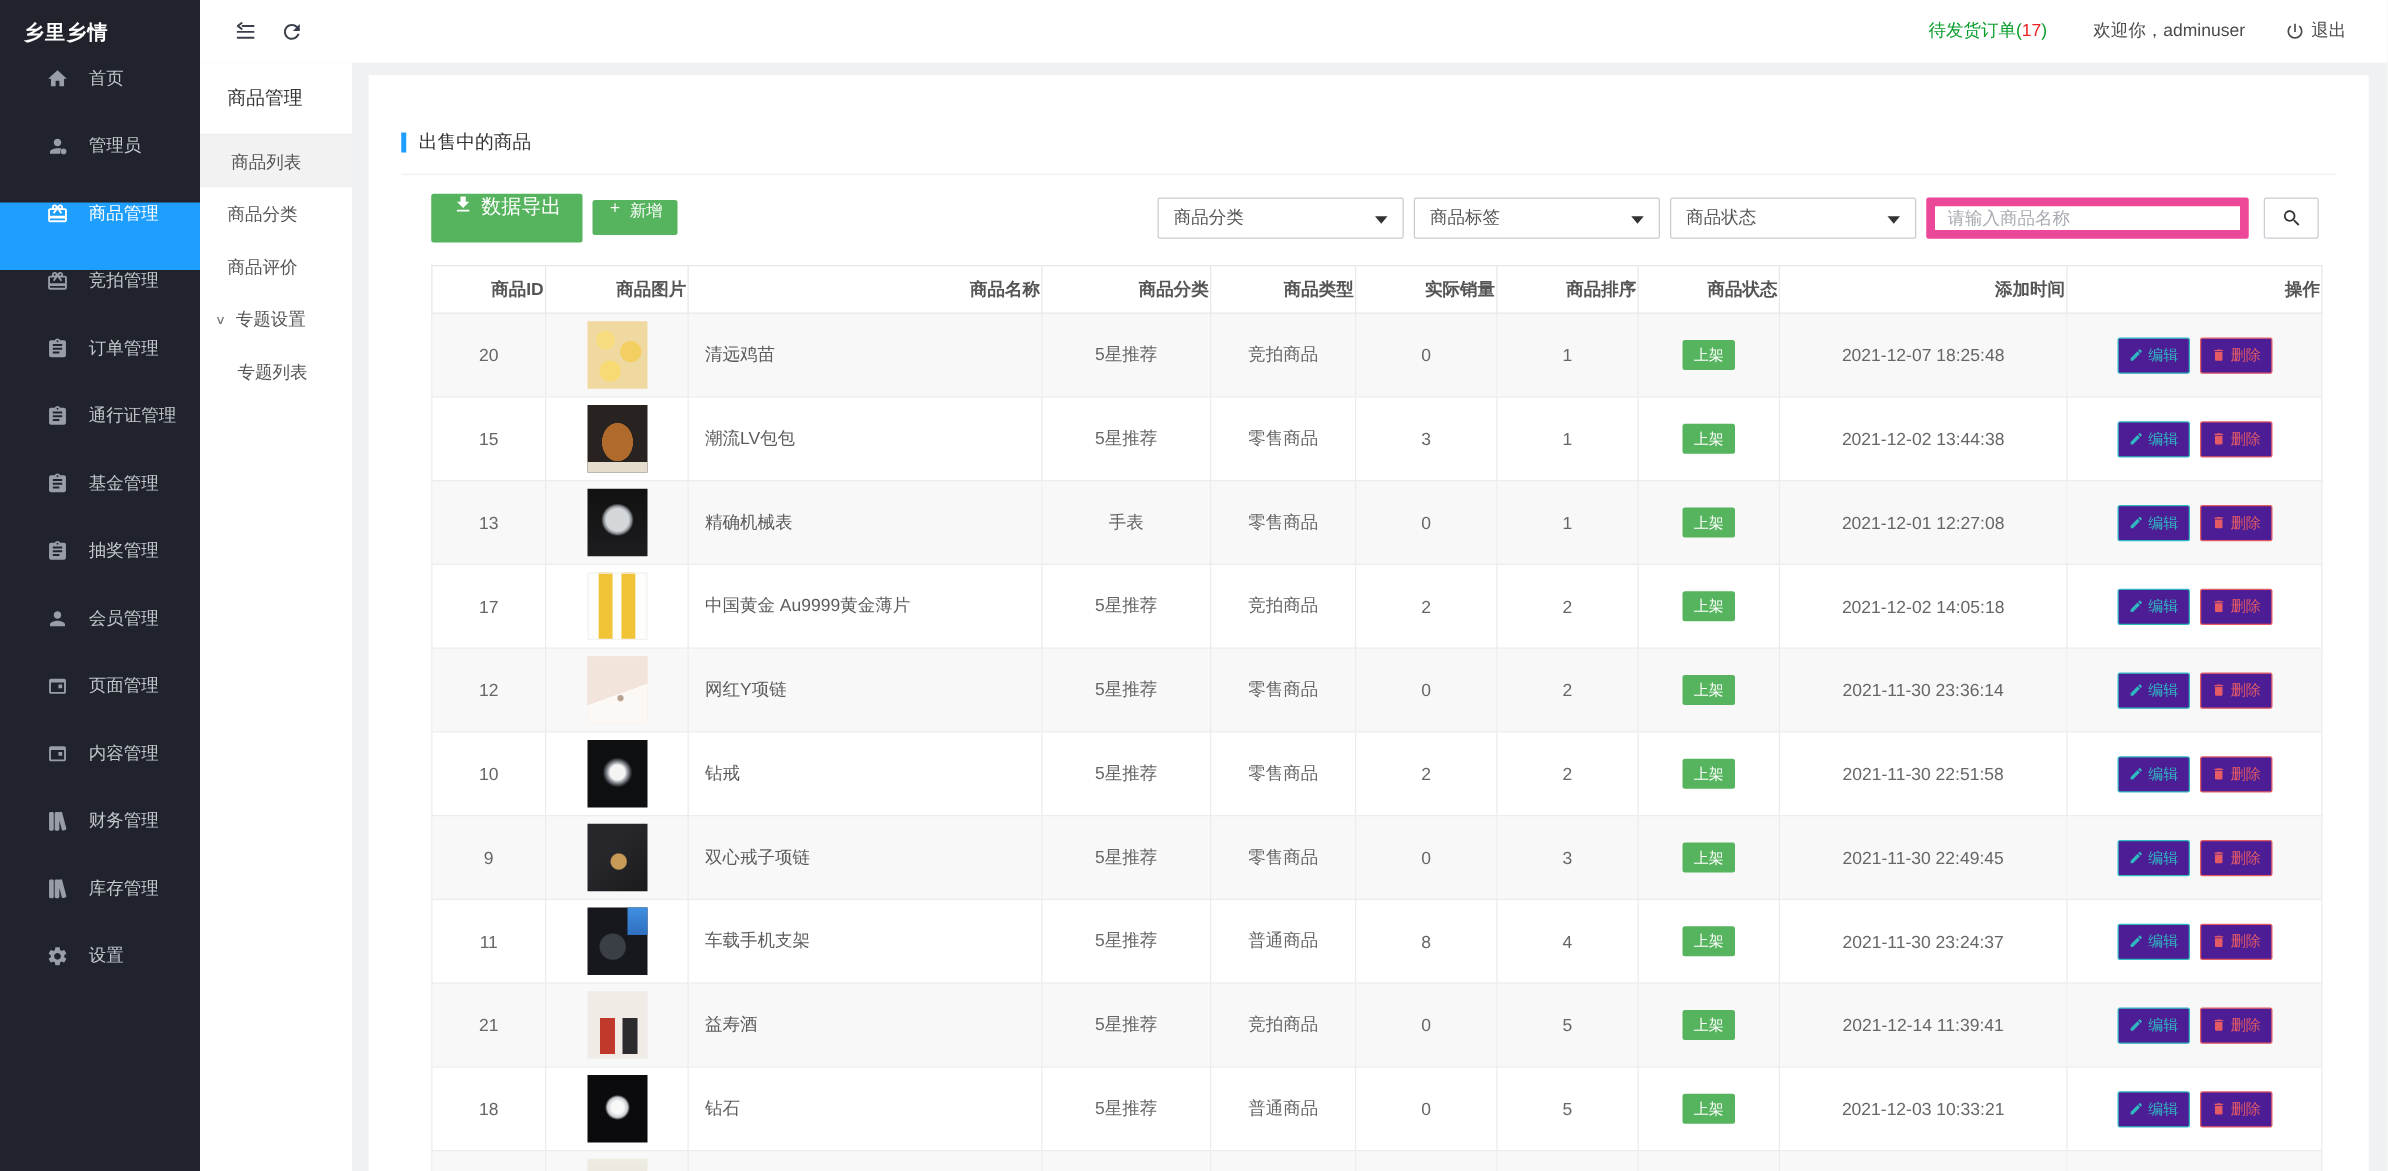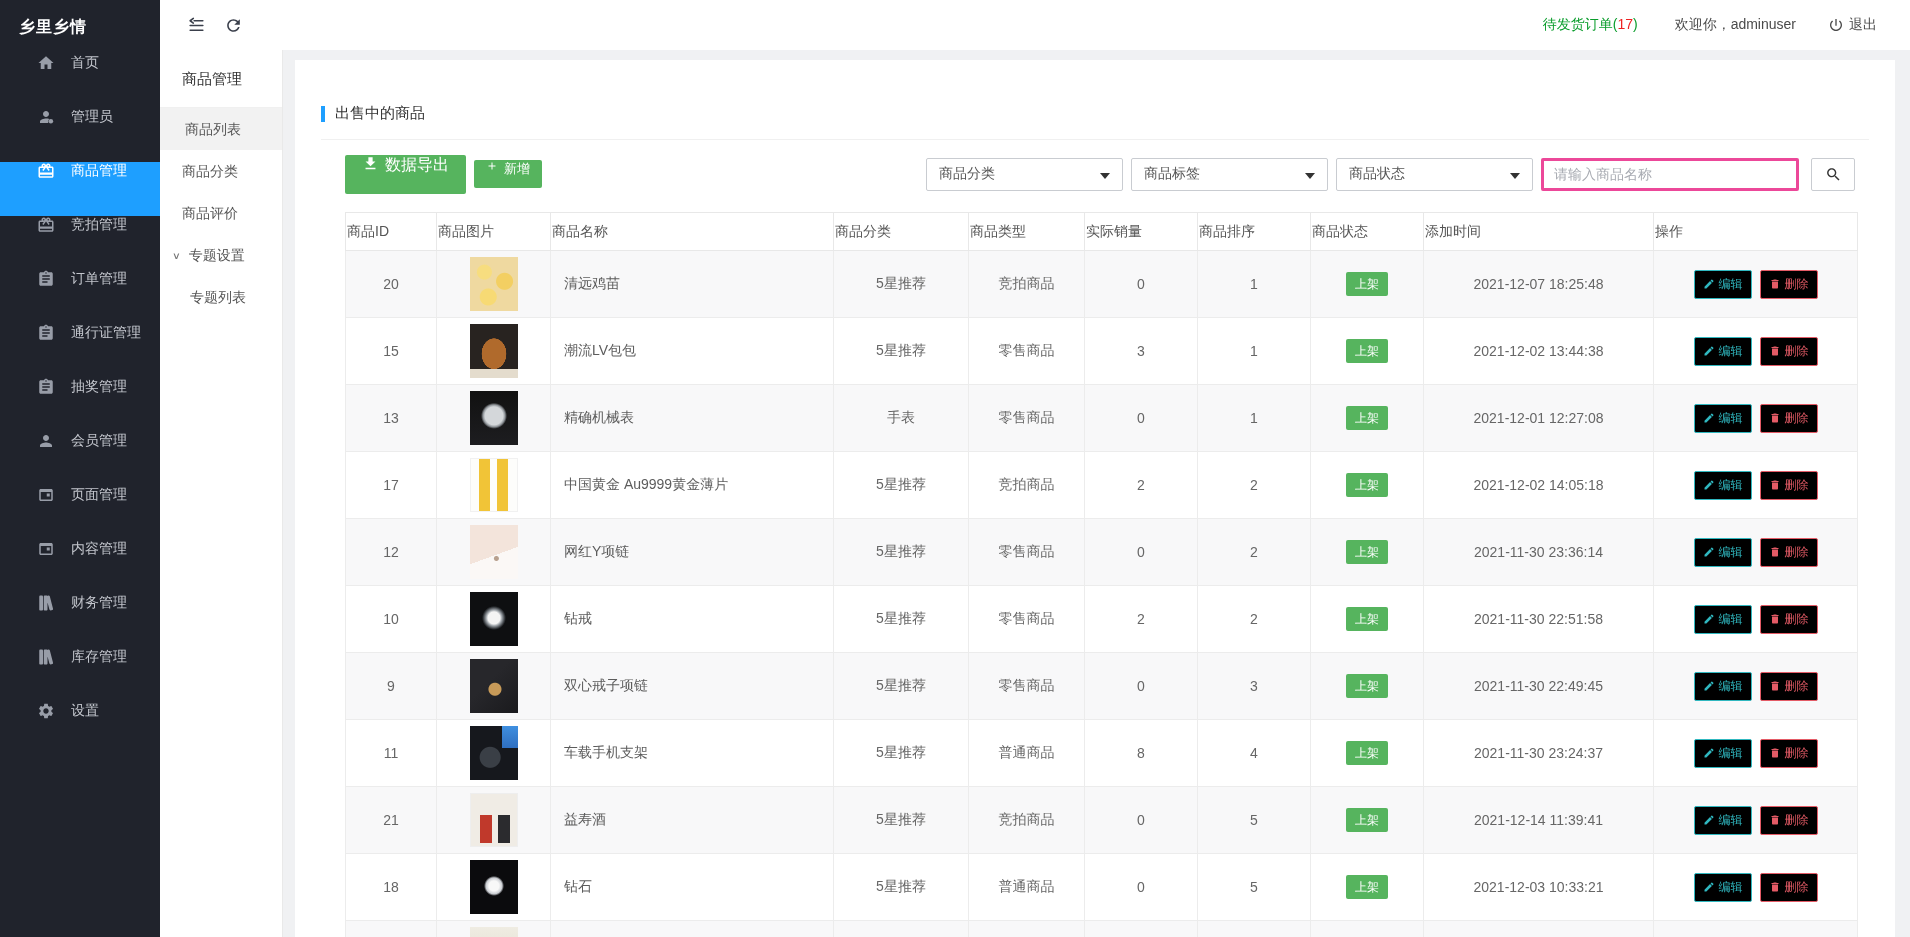--- a/index.html
+++ b/index.html
@@ -49,45 +49,45 @@
   .tl-left{display:flex;align-items:center;gap:8px;}
   .tl-right{display:flex;align-items:center;gap:8px;}
   .btn-green{background:#56b45e;color:#fff;border:none;border-radius:2px;display:inline-flex;align-items:flex-start;gap:6px;cursor:pointer;font-family:inherit;}
   .btn-export{height:39px;padding:0 17px;font-size:16px;}
   .btn-add{height:28px;padding:0 12px;font-size:13px;}
   .btn-green svg{fill:#fff;}
   .btn-export svg{width:17px;height:17px;}
   .btn-add svg{width:12px;height:12px;}
   .select-box{width:197px;height:33px;box-sizing:border-box;border:1px solid #c9ccd1;border-radius:2px;background:#fff;display:flex;align-items:center;padding:0 12px;font-size:14px;color:#555;cursor:pointer;position:relative;}
   .caret{position:absolute;right:12px;top:14px;width:0;height:0;border-left:5px solid transparent;border-right:5px solid transparent;border-top:6px solid #333;}
-  .search-input{width:258px;height:33px;box-sizing:border-box;border:3px solid #ec4899;border-radius:2px;padding:0 10px;font-size:14px;color:#333;font-family:inherit;margin-right:4px;}
+  .search-input{width:258px;height:33px;box-sizing:border-box;border:7px solid #ec4899;border-radius:2px;padding:0 10px;font-size:14px;color:#333;font-family:inherit;margin-right:4px;}
   .search-input::placeholder{color:#a8abb2;}
   .search-btn{width:44px;height:33px;box-sizing:border-box;border:1px solid #c9ccd1;border-radius:2px;background:#fff;display:inline-flex;align-items:center;justify-content:center;cursor:pointer;}
   .search-btn svg{width:17px;height:17px;fill:#333;}
   
   table{width:100%;border-collapse:collapse;table-layout:fixed;margin-top:18px;font-size:14px;color:#666;}
-  th{height:35px;border:1px solid #e8e8e8;font-weight:normal;color:#555;font-size:14px;text-align:left;background:#fff;}
+  th{height:35px;border:1px solid #e8e8e8;font-weight:bold;color:#555;font-size:14px;text-align:right;background:#fff;}
   td{height:64px;border:1px solid #ececec;text-align:center;overflow:hidden;}
   tbody tr:nth-child(odd){background:#f8f8f9;}
   td.name-cell{text-align:left;padding-left:13px;color:#5c5c5c;}
   .thumb{width:48px;height:54px;margin:0 auto;}
   .t-chicks{background:radial-gradient(circle at 30% 28%,#f7dd7f 7px,transparent 8px),radial-gradient(circle at 72% 45%,#f3cf62 8px,transparent 9px),radial-gradient(circle at 38% 74%,#f7da74 8px,transparent 9px),#efd9a0;}
   .t-lvbag{background:linear-gradient(to top,#e4dccd 0 16%,transparent 16%),radial-gradient(ellipse at 50% 55%,#b06a2c 36%,transparent 37%),#282320;}
   .t-watch{background:radial-gradient(circle at 50% 46%,#d4d7da 9px,#8f9499 11px,transparent 13px),linear-gradient(#111,#1d1d20);}
   .t-gold{box-sizing:border-box;border:1px solid #f1f1f1;background:linear-gradient(90deg,transparent 0 8px,#f1c437 8px 19px,transparent 19px 26px,#f1c437 26px 37px,transparent 37px),#fdfdfb;}
   .t-necklace{background:radial-gradient(circle at 55% 62%,#b8a08e 2px,transparent 3px),linear-gradient(160deg,#f3e4db 0 55%,#fbf8f6 55%),#f3e4db;}
   .t-ring{background:radial-gradient(circle at 50% 48%,#f4f4f4 6px,#9aa0a6 8px,#2a2d31 11px,transparent 12px),#0e0f11;}
   .t-heart{background:radial-gradient(circle at 52% 56%,#c79a58 6px,transparent 7px),linear-gradient(135deg,#27272b 40%,#1a1a1d);}
   .t-carmount{background:linear-gradient(#3f8fe0,#2f6fc0) 100% 0/16px 22px no-repeat,radial-gradient(circle at 42% 58%,#3a3f46 10px,transparent 11px),#16181d;}
   .t-wine{box-sizing:border-box;border:1px solid #eee;background:linear-gradient(to top,transparent 0 6%,#c0392b 6% 60%,transparent 60%) 9px 0/12px 100% no-repeat,linear-gradient(to top,transparent 0 6%,#2b2b2e 6% 60%,transparent 60%) 27px 0/12px 100% no-repeat,#f0ece5;}
   .t-diamond{background:radial-gradient(circle at 50% 48%,#f8f8f8 5px,#c9ccd1 8px,transparent 10px),#0b0b0d;}
   .t-phone{background:radial-gradient(circle at 50% 62%,#8aa98f 12px,transparent 13px),linear-gradient(#efece2,#e0dbcb);}
   .badge{display:inline-block;background:#56b45e;color:#fff;font-size:12px;line-height:1;padding:6px 9px;border-radius:2px;}
   .actions{display:flex;justify-content:center;gap:8px;}
-  .btn-mini{display:inline-flex;align-items:center;gap:4px;background:#000000;border-radius:2px;font-size:12px;padding:5px 8px;cursor:pointer;font-family:inherit;}
+  .btn-mini{display:inline-flex;align-items:center;gap:4px;background:#4c1d95;border-radius:2px;font-size:12px;padding:5px 8px;cursor:pointer;font-family:inherit;}
   .btn-edit{border:1px solid #30b8c0;color:#30b8c0;}
   .btn-del{border:1px solid #e45b66;color:#e45b66;}
   .btn-mini svg{width:12px;height:12px;fill:currentColor;}
 </style>
 </head>
 <body>
 
 <aside class="primary-sidebar">
   <div class="logo">乡里乡情</div>
   <nav id="primary-nav">
@@ -139,20 +139,28 @@
 
   <div class="nav-item">
     <span class="icn">
           <svg viewBox="0 0 24 24">
             <path d="M19 3h-4.18C14.4 1.84 13.3 1 12 1c-1.3 0-2.4.84-2.82 2H5c-1.1 0-2 .9-2 2v14c0 1.1.9 2 2 2h14c1.1 0 2-.9 2-2V5c0-1.1-.9-2-2-2zm-7 0c.55 0 1 .45 1 1s-.45 1-1 1-1-.45-1-1 .45-1 1-1zm2 14H7v-2h7v2zm3-4H7v-2h10v2zm0-4H7V7h10v2z"></path>
           </svg>
         </span>
     <span class="lbl">通行证管理</span>
   </div>
 
+  <div class="nav-item">
+    <span class="icn">
+          <svg viewBox="0 0 24 24">
+            <path d="M19 3h-4.18C14.4 1.84 13.3 1 12 1c-1.3 0-2.4.84-2.82 2H5c-1.1 0-2 .9-2 2v14c0 1.1.9 2 2 2h14c1.1 0 2-.9 2-2V5c0-1.1-.9-2-2-2zm-7 0c.55 0 1 .45 1 1s-.45 1-1 1-1-.45-1-1 .45-1 1-1zm2 14H7v-2h7v2zm3-4H7v-2h10v2zm0-4H7V7h10v2z"></path>
+          </svg>
+        </span>
+    <span class="lbl">基金管理</span>
+  </div>
 
   <div class="nav-item">
     <span class="icn">
           <svg viewBox="0 0 24 24">
             <path d="M19 3h-4.18C14.4 1.84 13.3 1 12 1c-1.3 0-2.4.84-2.82 2H5c-1.1 0-2 .9-2 2v14c0 1.1.9 2 2 2h14c1.1 0 2-.9 2-2V5c0-1.1-.9-2-2-2zm-7 0c.55 0 1 .45 1 1s-.45 1-1 1-1-.45-1-1 .45-1 1-1zm2 14H7v-2h7v2zm3-4H7v-2h10v2zm0-4H7V7h10v2z"></path>
           </svg>
         </span>
     <span class="lbl">抽奖管理</span>
   </div>
 

